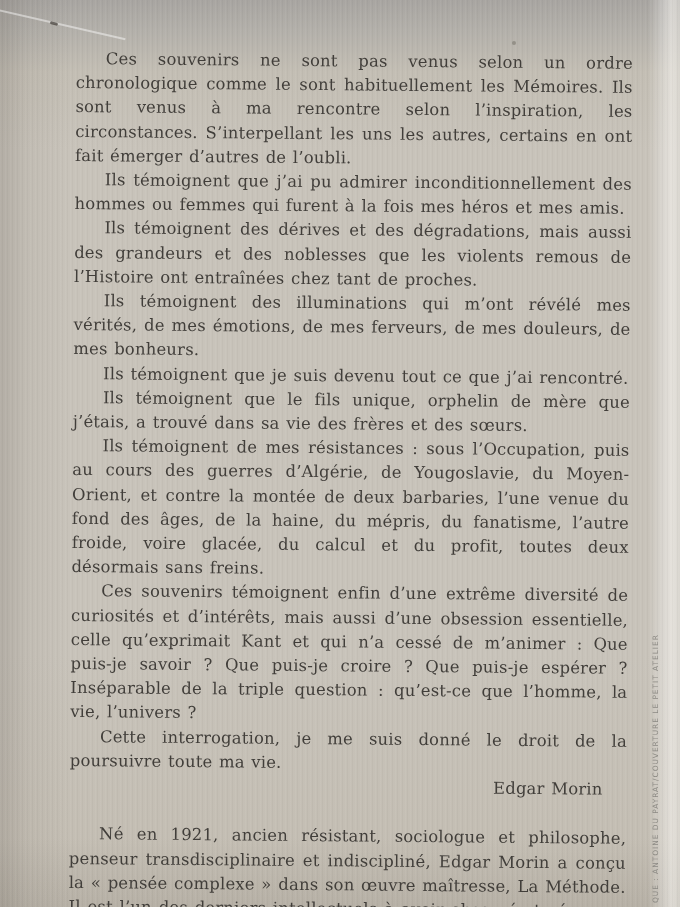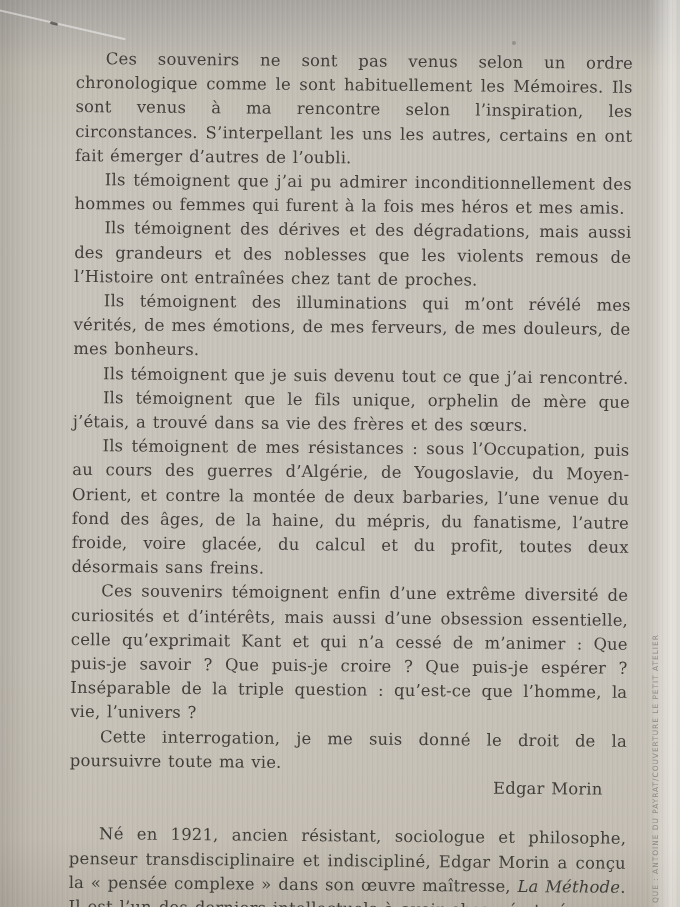--- a/index.html
+++ b/index.html
@@ -70,21 +70,21 @@
   .text-block p { margin: 0; text-indent: 30px; }
 
   .signature {
     text-align: right;
     text-indent: 0 !important;
     padding-right: 24px;
   }
 
   .bio { margin-top: 25px !important; }
 
-  .seg-italic { font-style: italic; }
+  .seg-italic { }
 
   .credit {
     position: absolute;
     left: 651px; top: 903px;
     transform: rotate(-90deg); transform-origin: 0 0;
     font-family: "DejaVu Sans", "Liberation Sans", sans-serif;
     font-size: 7.4px;
     letter-spacing: 1px;
     color: var(--credit, #8c8a84);
     white-space: nowrap;

